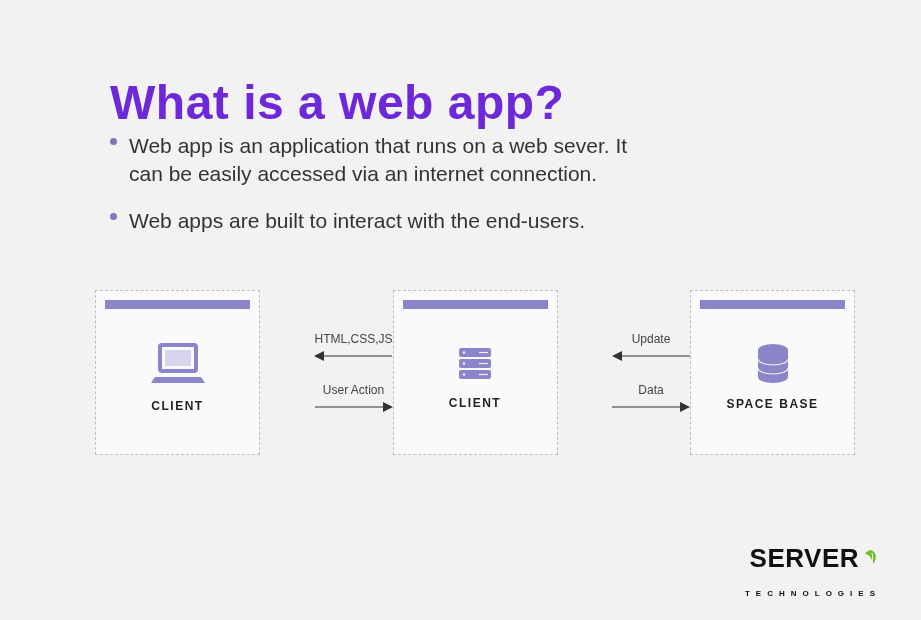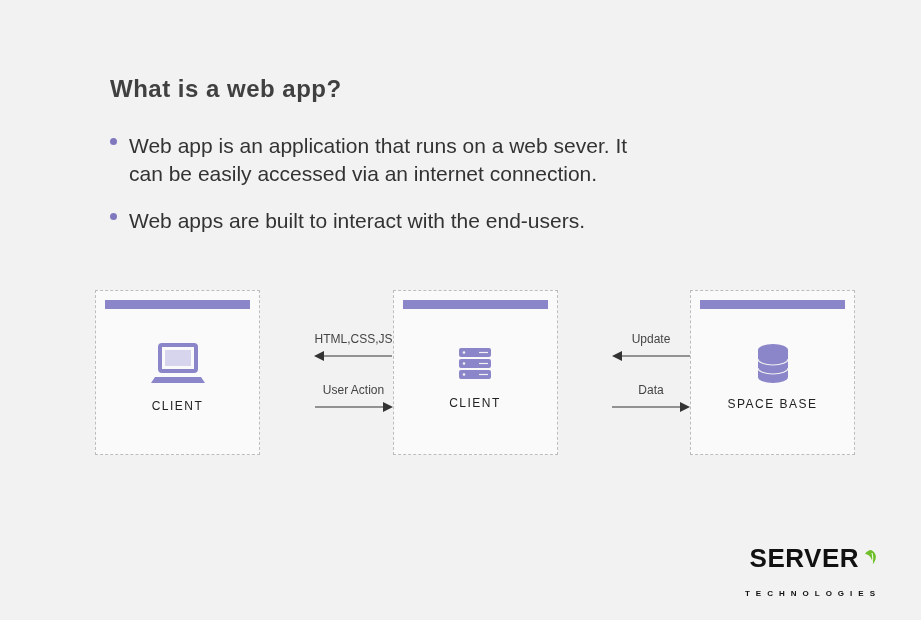--- a/index.html
+++ b/index.html
@@ -9,23 +9,23 @@
     background: #f2f2f2;
     font-family: Arial, Helvetica, sans-serif;
     color: #333;
     position: relative;
     overflow: hidden;
   }
   .title {
     position: absolute;
     left: 110px;
     top: 75px;
-    font-size: 24px;
+    font-size: 48px;
     font-weight: 800;
-    color: #404040;
+    color: #6d28d9;
     letter-spacing: 0.5px;
   }
   .bullets {
     position: absolute;
     left: 110px;
     top: 132px;
     width: 540px;
   }
   .bullet {
     display: flex;
@@ -71,21 +71,21 @@
   .node-body {
     flex: 1;
     display: flex;
     flex-direction: column;
     align-items: center;
     justify-content: center;
     gap: 12px;
   }
   .node-label {
     font-size: 12px;
-    font-weight: 400;
+    font-weight: 700;
     letter-spacing: 1.5px;
     color: #222;
     text-align: center;
   }
   .icon-slot svg { display: block; }
 
   .gap {
     flex: 1;
     display: flex;
     flex-direction: column;

